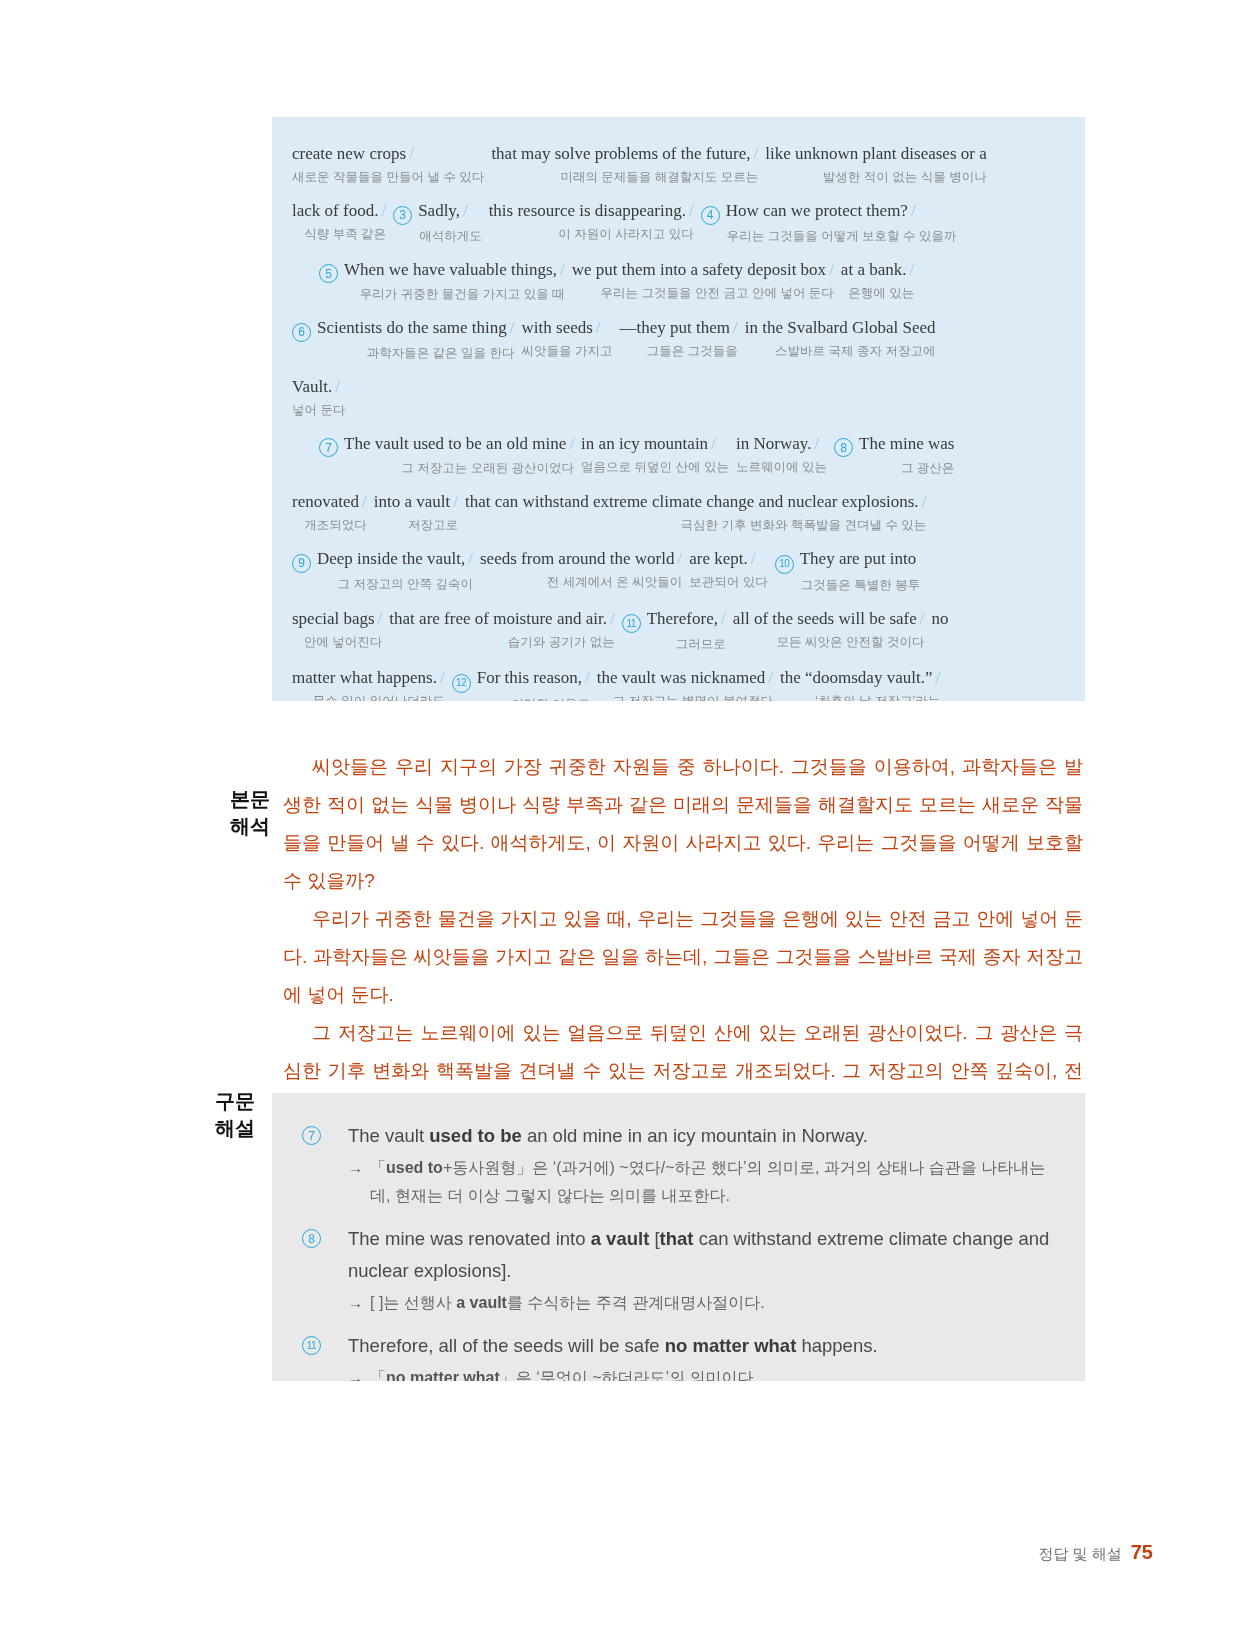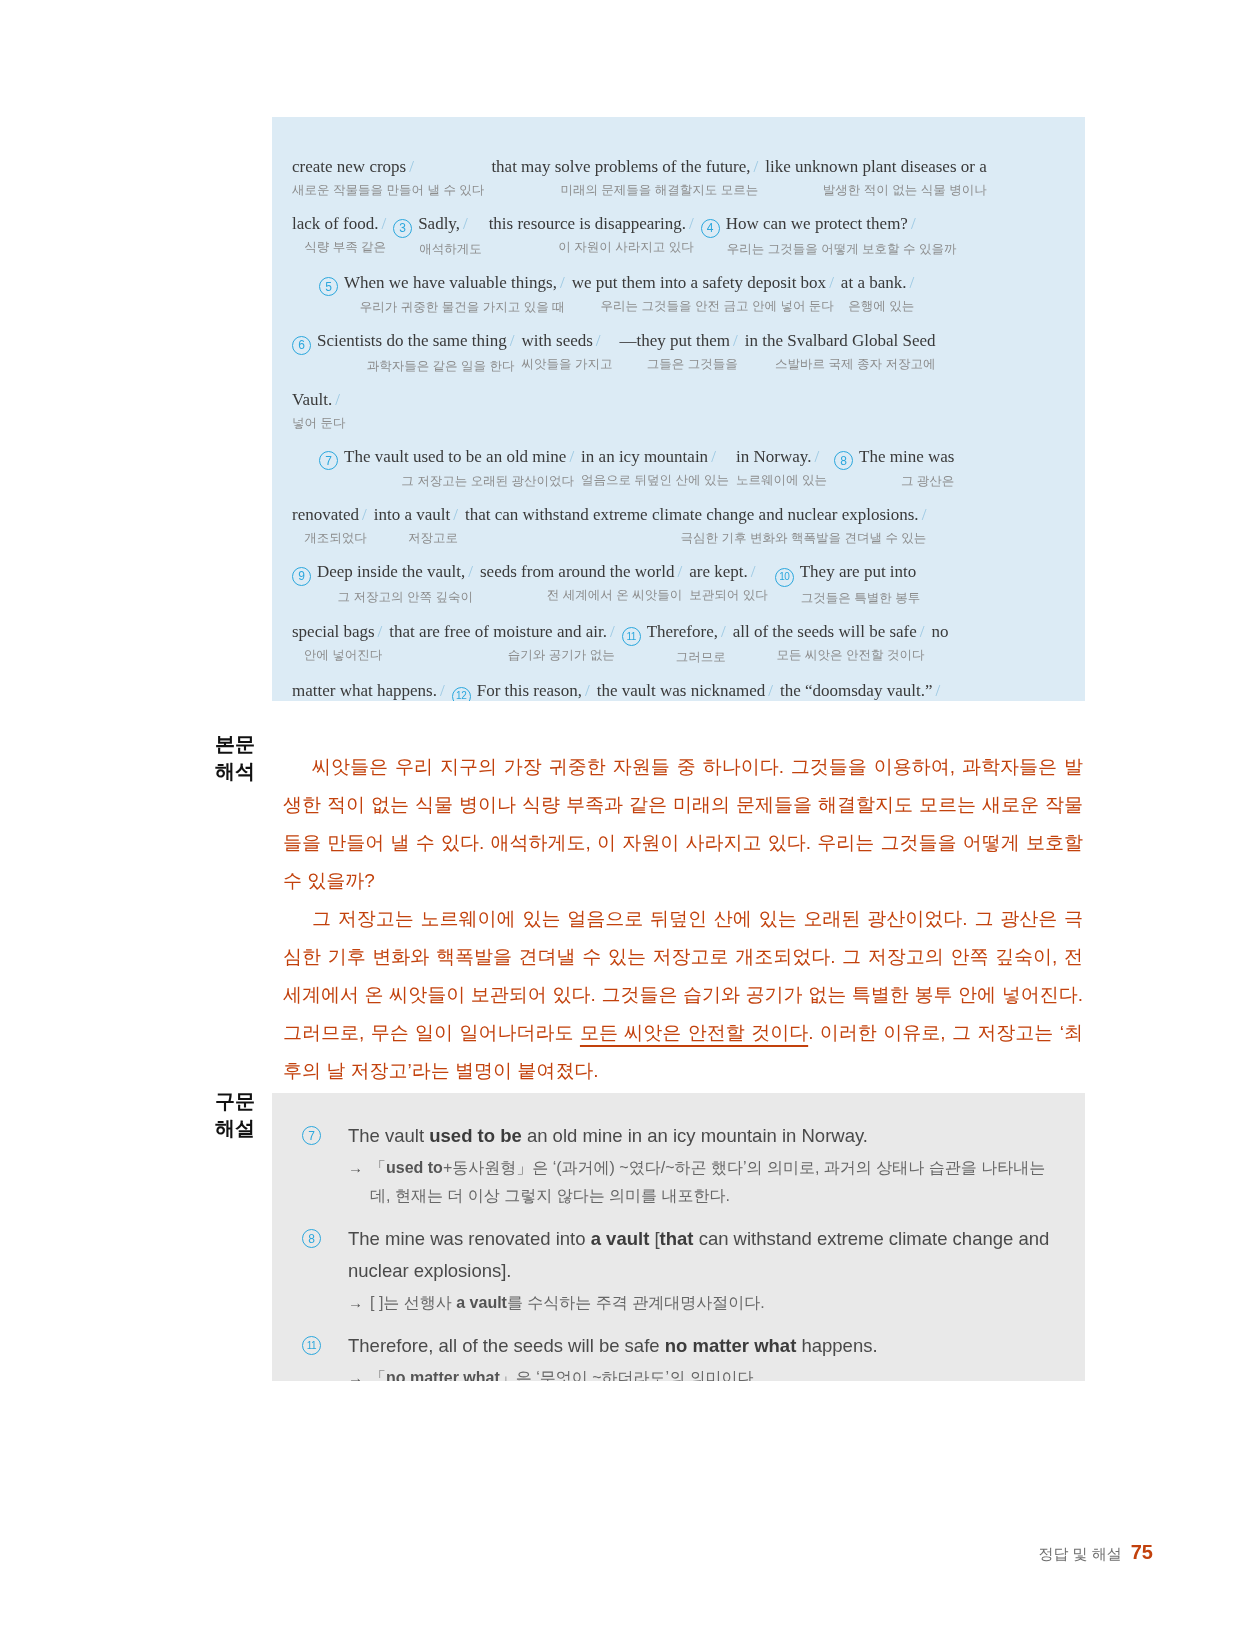--- a/index.html
+++ b/index.html
@@ -15,21 +15,21 @@
     width:1241px;height:1625px;
     background:#ffffff;
     font-family:"Liberation Sans","DejaVu Sans",sans-serif;
     overflow:hidden;
   }
 
   
   .analysis-box{
     position:absolute;left:272px;top:117px;width:813px;height:584px;
     background:var(--blue-bg,#dcebf5);
-    padding:38px 20px 10px 20px;
+    padding:25px 20px 10px 20px;
     overflow:hidden;
   }
   .line-group{margin-bottom:13px;white-space:nowrap;}
   .line-group.indent{padding-left:27px;}
   .segment{display:inline-block;vertical-align:top;margin-right:7px;}
   .en-row{display:block;font-family:"Liberation Serif","DejaVu Serif",serif;
     font-size:17px;line-height:24px;color:#3a3a3a;}
   .slash{color:var(--slash,#9cc9e3);padding-left:3px;}
   .ko-row{display:block;font-size:12.5px;line-height:18px;color:#8b8b8b;margin-top:2px;text-align:right;}
   .ko-row.with-num{padding-left:26px;}
@@ -42,21 +42,21 @@
     font-size:12px;line-height:1;font-weight:400;
     margin-right:6px;vertical-align:-3px;letter-spacing:0;
   }
   .num-circle.two{font-size:10px;letter-spacing:-0.5px;}
 
   
   .section-label{
     position:absolute;left:215px;width:70px;
     font-size:20px;font-weight:bold;color:#111;line-height:27px;
   }
-  .label-translation{top:731px;}
+  .label-translation{top:786px;text-align:center;}
   .label-syntax{top:1088px;}
 
   
   .translation-body{
     position:absolute;left:283px;top:748px;width:800px;
     font-size:19px;line-height:38px;color:#c2410c;
     text-align:justify;
   }
   .trans-para{text-indent:29px;}
   .underlined{text-decoration:underline;text-underline-offset:6px;text-decoration-thickness:1.5px;}
@@ -107,20 +107,21 @@
       </div>
   </div>
 
   <div class="section-label label-translation">
     <div>본문</div>
     <div>해석</div>
   </div>
 
   <div class="translation-body" id="translation-paragraphs">
       <p class="trans-para"><span>씨앗들은 우리 지구의 가장 귀중한 자원들 중 하나이다. 그것들을 이용하여, 과학자들은 발생한 적이 없는 식물 병이나 식량 부족과 같은 미래의 문제들을 해결할지도 모르는 새로운 작물들을 만들어 낼 수 있다. 애석하게도, 이 자원이 사라지고 있다. 우리는 그것들을 어떻게 보호할 수 있을까?</span></p>
+      <p class="trans-para"><span>우리가 귀중한 물건을 가지고 있을 때, 우리는 그것들을 은행에 있는 안전 금고 안에 넣어 둔다. 과학자들은 씨앗들을 가지고 같은 일을 하는데, 그들은 그것들을 스발바르 국제 종자 저장고에 넣어 둔다.</span></p>
       <p class="trans-para"><span>그 저장고는 노르웨이에 있는 얼음으로 뒤덮인 산에 있는 오래된 광산이었다. 그 광산은 극심한 기후 변화와 핵폭발을 견뎌낼 수 있는 저장고로 개조되었다. 그 저장고의 안쪽 깊숙이, 전 세계에서 온 씨앗들이 보관되어 있다. 그것들은 습기와 공기가 없는 특별한 봉투 안에 넣어진다. 그러므로, 무슨 일이 일어나더라도 </span><span class="underlined">모든 씨앗은 안전할 것이다</span><span>. 이러한 이유로, 그 저장고는 ‘최후의 날 저장고’라는 별명이 붙여졌다.</span></p>
     </div>
 
   <div class="section-label label-syntax">
     <div>구문</div>
     <div>해설</div>
   </div>
 
   <div class="syntax-box">
     <div id="syntax-items">

